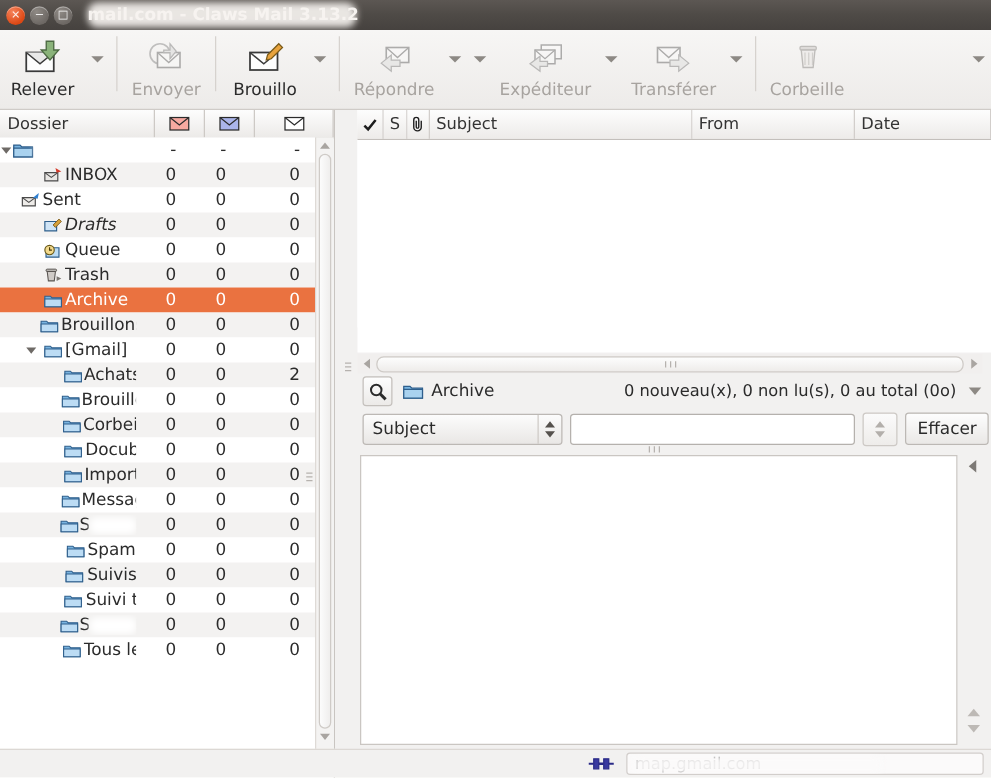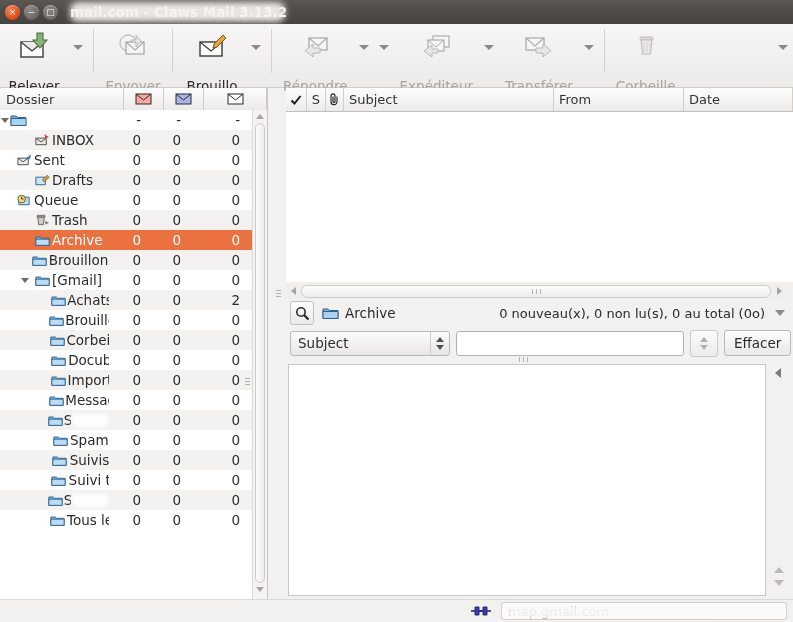--- a/index.html
+++ b/index.html
@@ -78,21 +78,21 @@
   }
   .tbitem {
     display: flex;
     flex-direction: column;
     align-items: center;
     justify-content: flex-start;
     min-width: 56px;
     padding: 2px 6px 0 6px;
   }
   .tbicon { height: 34px; display: flex; align-items: center; justify-content: center; }
-  .tblabel { font-size: 13.5px; margin-top: 15px; white-space: nowrap; }
+  .tblabel { font-size: 13.5px; margin-top: 1px; white-space: nowrap; }
   .tbitem.enabled .tblabel { color: #2b2b2b; }
   .tbitem.disabled .tblabel { color: #a7a39f; }
   .tbitem.disabled svg { opacity: .38; }
   .tbarrow {
     display: flex; align-items: center;
     height: 40px;
     padding: 0 5px;
   }
   .tbarrow i {
     display: block;
@@ -682,36 +682,36 @@
                 <path d="M11 5 l5 -4 l-1 5 z" fill="#2f7fd0"></path>
               </svg>
             </span>
             <span class="label">Sent</span>
           </div>
           <div class="fnum">0</div>
           <div class="fnum">0</div>
           <div class="fnum last">0</div>
         </div>
         <div class="frow">
-          <div class="fname" style="padding-left: 18px;">
+          <div class="fname" style="padding-left: 18px; font-style: italic;">
             <span class="twisty"></span>
             <span class="ficon">
               <svg width="16" height="14" viewBox="0 0 17 14">
                 <path d="M2 4 h10 v8 h-10 z" fill="#cfe4f6" stroke="#2f5f8c" stroke-width="1"></path>
                 <path d="M9 7 l5 -5 l2 2 l-5 5 z" fill="#d8a23c" stroke="#7a5a18" stroke-width="0.8"></path>
               </svg>
             </span>
             <span class="label">Drafts</span>
           </div>
           <div class="fnum">0</div>
           <div class="fnum">0</div>
           <div class="fnum last">0</div>
         </div>
         <div class="frow">
-          <div class="fname" style="padding-left: 0;">
+          <div class="fname" style="padding-left: 18px; align-items: flex-end;">
             <span class="twisty"></span>
             <span class="ficon">
               <svg width="16" height="14" viewBox="0 0 17 14">
                 <path d="M3 4 h11 v8 h-11 z" fill="#bcdcf4" stroke="#2f5f8c" stroke-width="1"></path>
                 <circle cx="6" cy="6" r="4" fill="#f2d98c" stroke="#6a5a1a" stroke-width="1"></circle>
                 <path d="M6 3.5 v2.5 h2" fill="none" stroke="#4a3a0a" stroke-width="1"></path>
               </svg>
             </span>
             <span class="label">Queue</span>
           </div>

